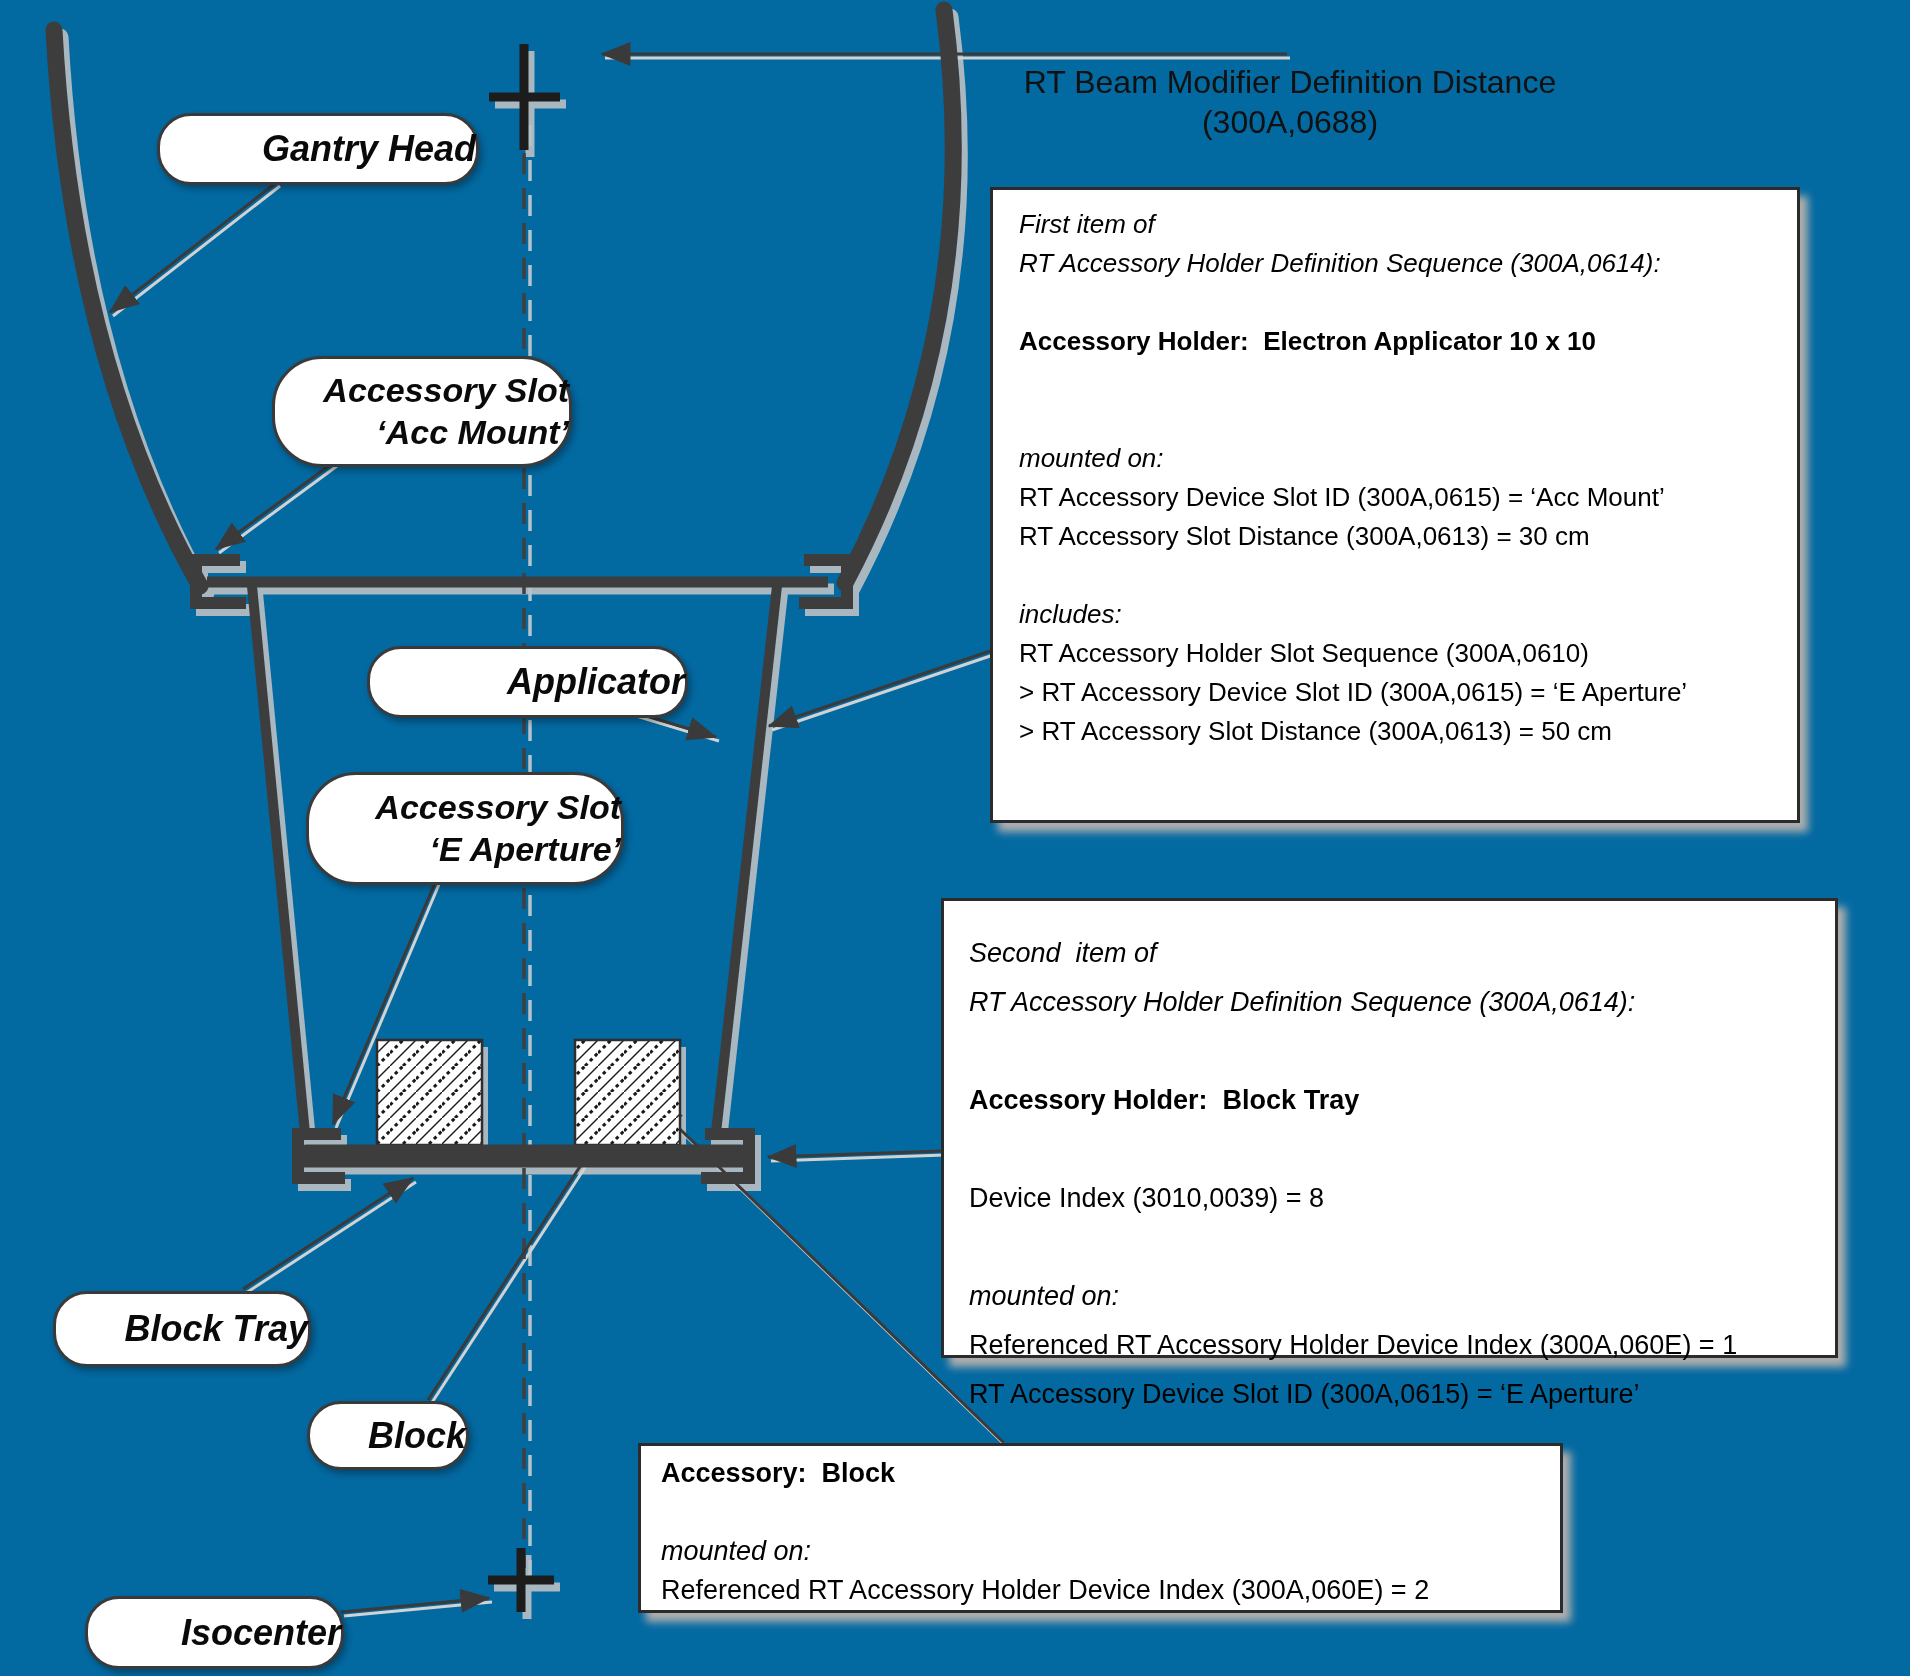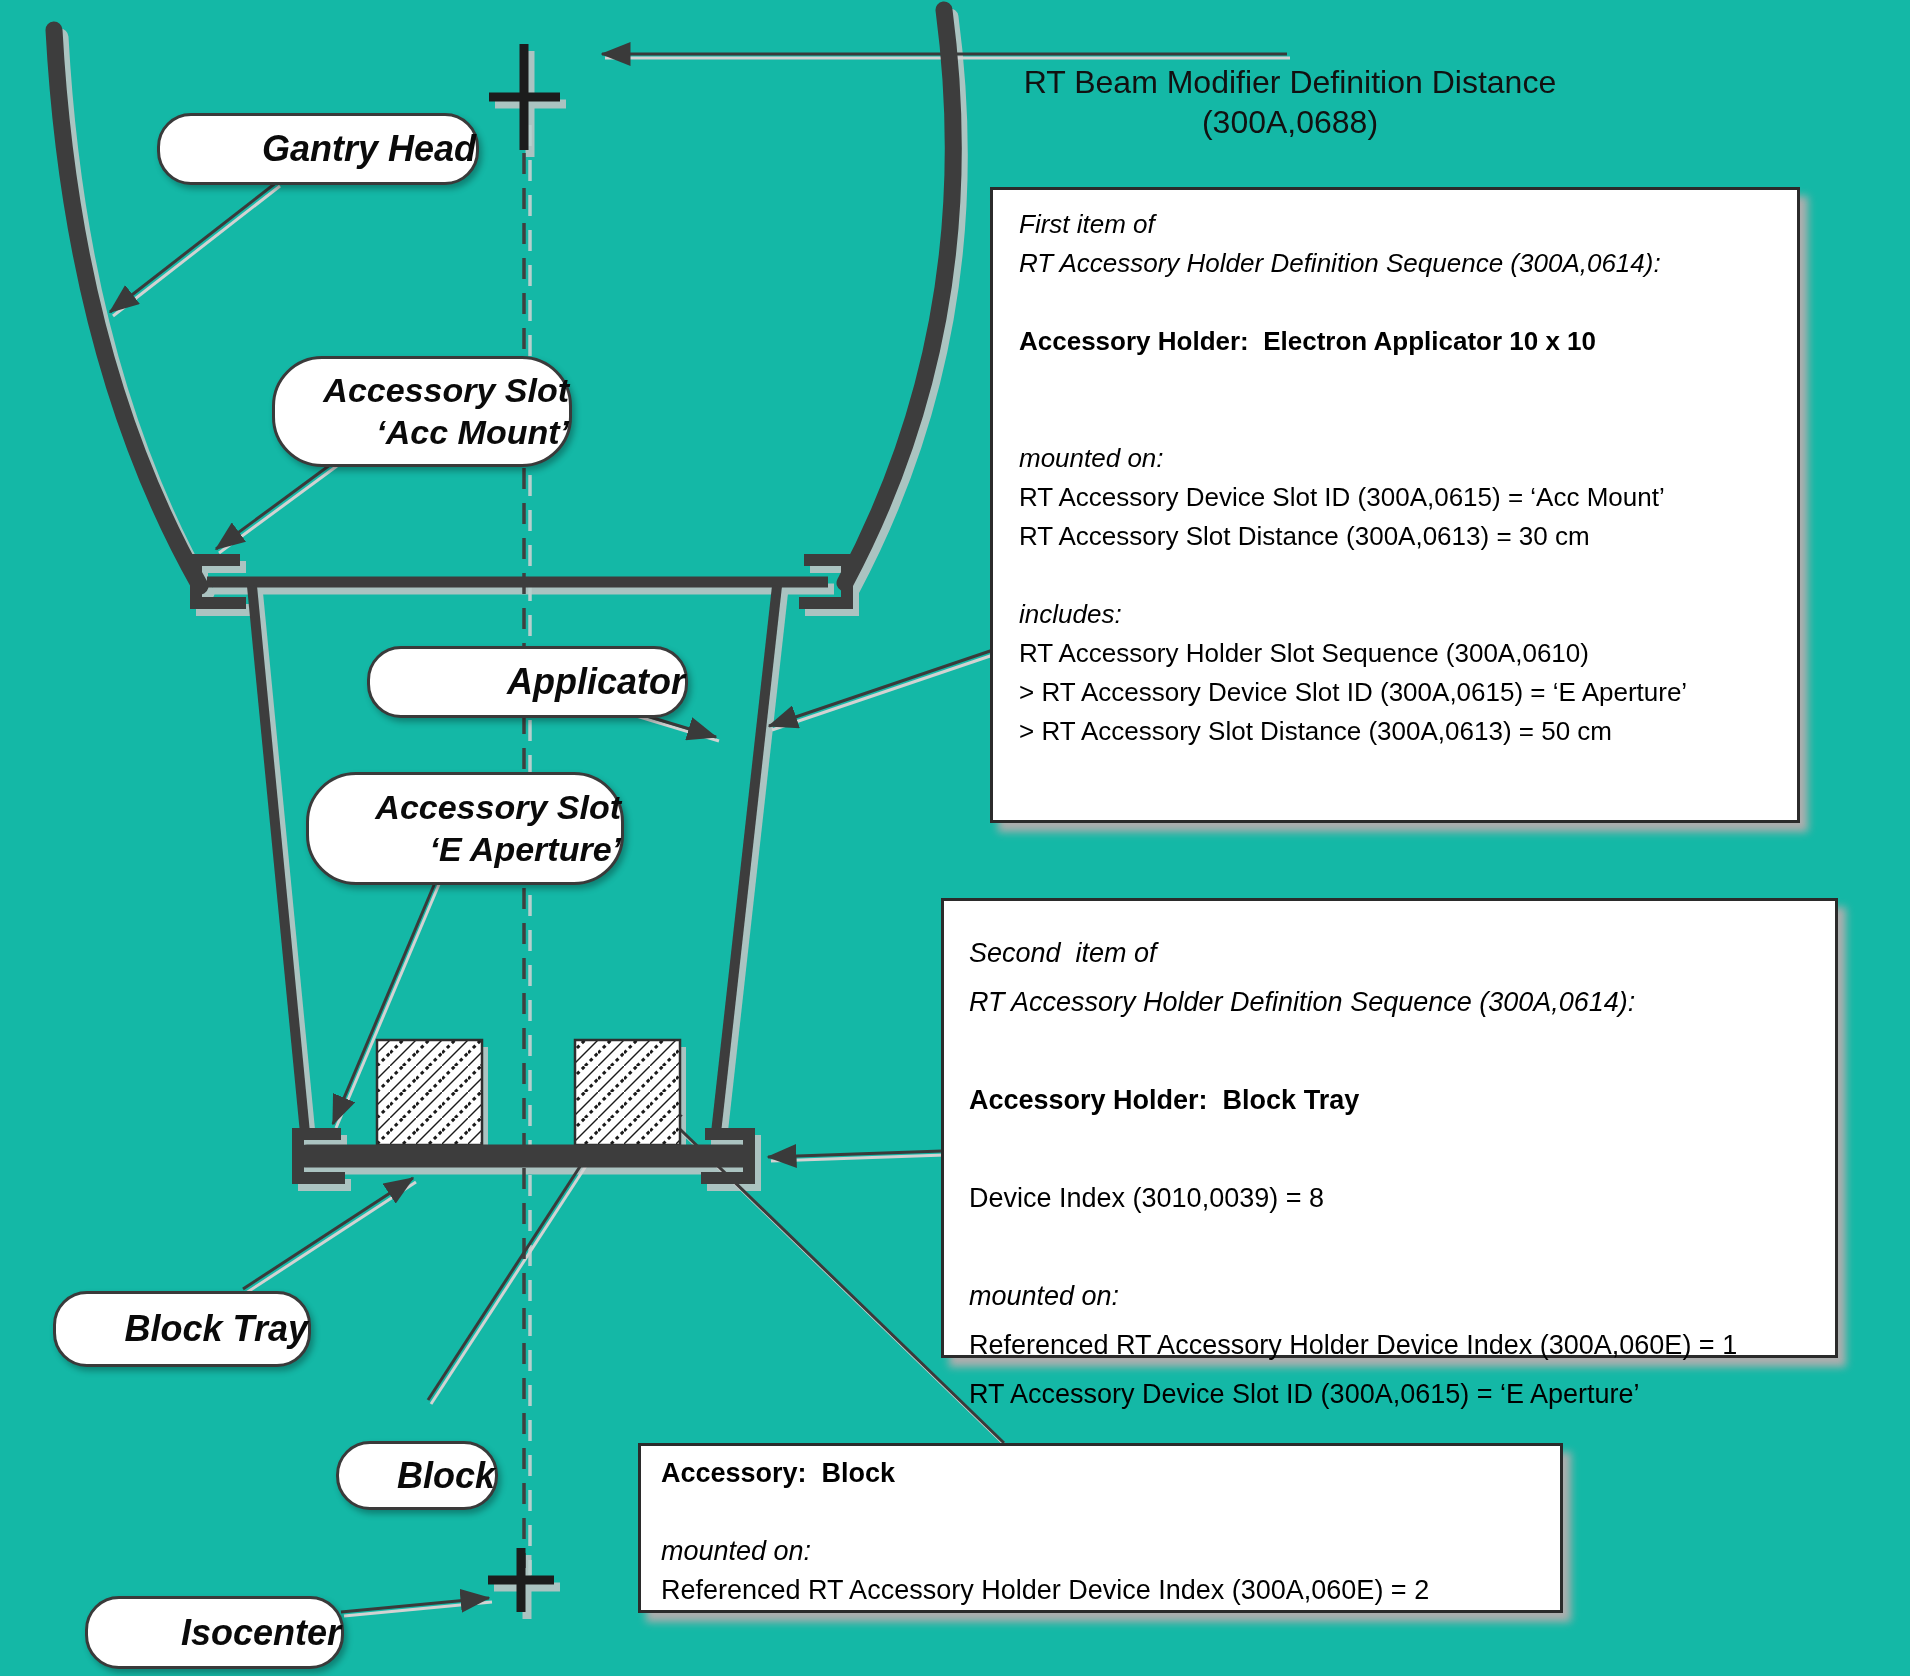--- a/index.html
+++ b/index.html
@@ -1,36 +1,36 @@
 <!DOCTYPE html>
 <html><head>
 <meta charset="utf-8">
 <style>
   html,body{margin:0;padding:0;background:#ffffff;}
   .stage{
     position:relative;width:1910px;height:1676px;overflow:hidden;
-    background:#14b8a6;font-family:"Liberation Sans",sans-serif;color:#000;
+    background:#0369a1;font-family:"Liberation Sans",sans-serif;color:#000;
   }
   .stage svg{position:absolute;left:0;top:0;}
   
   .bubble{
     position:absolute;background:#fff;border:3px solid #3a3a3a;
     display:flex;flex-direction:column;align-items:flex-end;justify-content:center;
     font-style:italic;font-weight:700;color:#0a0a0a;
     box-shadow:3px 4px 6px rgba(0,0,0,.30);text-align:center;
   }
   .bubble .bline{white-space:pre;}
   .b-one{font-size:36px;line-height:1.1;border-radius:34px;}
   .b-two{font-size:34px;line-height:1.22;border-radius:50px;}
   #bub-gantry   {left:157px;top:113px;width:316px;height:66px;}
   #bub-accmount {left:272px;top:356px;width:294px;height:105px;}
   #bub-applic   {left:367px;top:646px;width:315px;height:66px;}
   #bub-eapert   {left:306px;top:772px;width:312px;height:107px;}
   #bub-blocktray{left:53px; top:1291px;width:252px;height:70px;}
-  #bub-block    {left:336px;top:1401px;width:156px;height:63px;margin-top:40px;}
+  #bub-block    {left:307px;top:1401px;width:156px;height:63px;}
   #bub-isoc     {left:85px; top:1596px;width:253px;height:67px;}
   
   .heading{
     position:absolute;left:1000px;top:62px;width:580px;
     font-size:32px;line-height:40px;text-align:center;color:#111;
   }
   
   .ibox{
     position:absolute;background:#fff;border:3px solid #2b2b2b;
     box-shadow:8px 9px 8px #aeaeae;color:#000;

